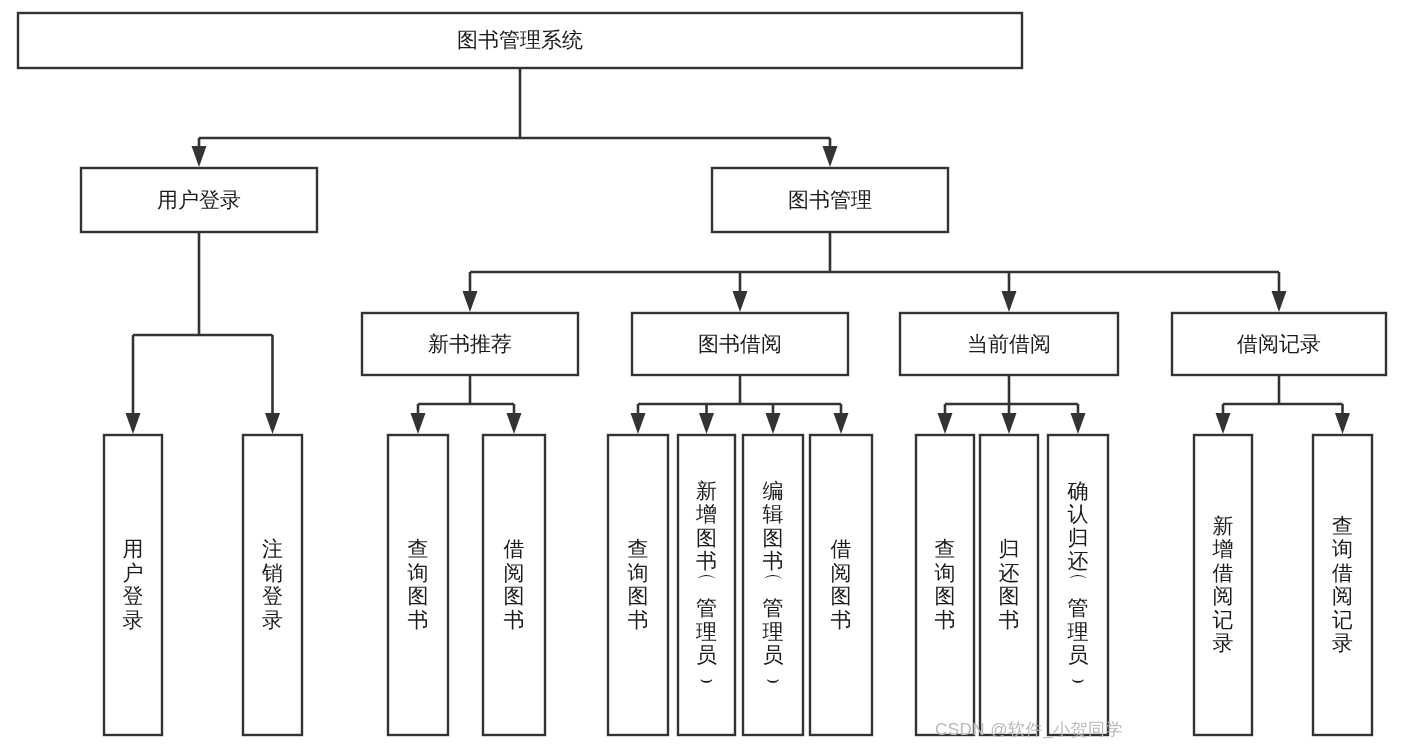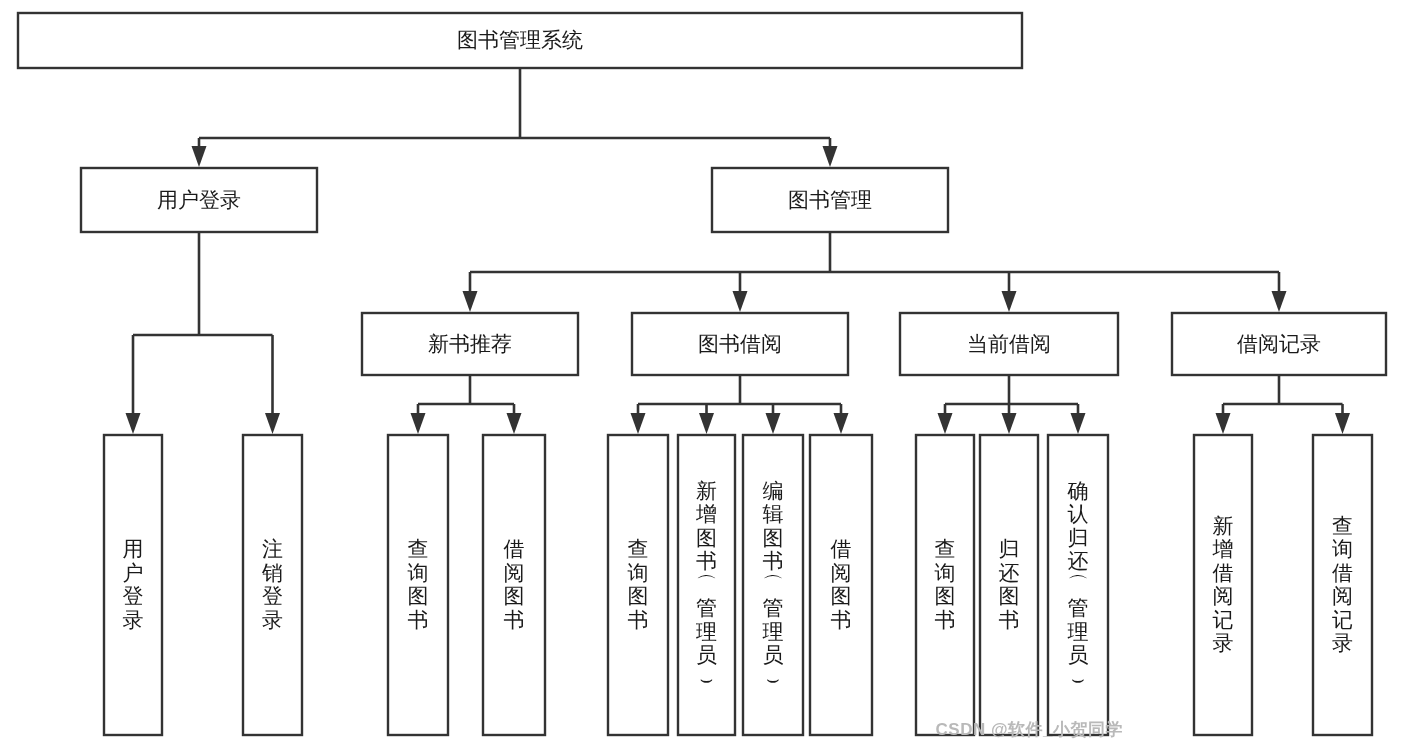--- a/index.html
+++ b/index.html
@@ -55,21 +55,20 @@
   .watermark {
     position: absolute;
     right: 12px;
     bottom: 6px;
     font-family: "Liberation Sans", "DejaVu Sans", sans-serif;
     font-size: 17px;
     color: #b9b9b9;
     letter-spacing: 0.5px;
     white-space: nowrap;
     user-select: none;
-    font-weight: bold;
   }
 </style>
 </head>
 <body>
 
 <div id="diagram-root">
   <svg id="tree-svg" viewBox="0 0 1405 747" xmlns="http://www.w3.org/2000/svg">
     <g id="edges-layer">
         <path class="edge" d="M 520 68 L 520 138"></path>
         <path class="edge" d="M 199 138 L 830 138"></path>

